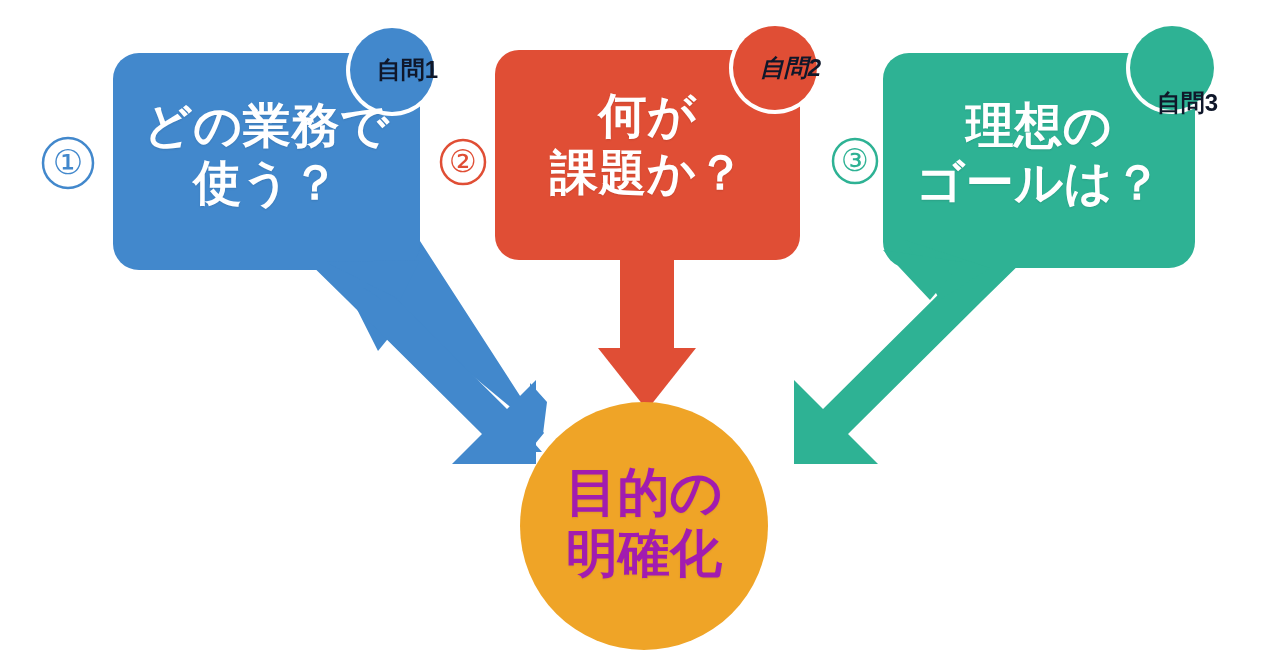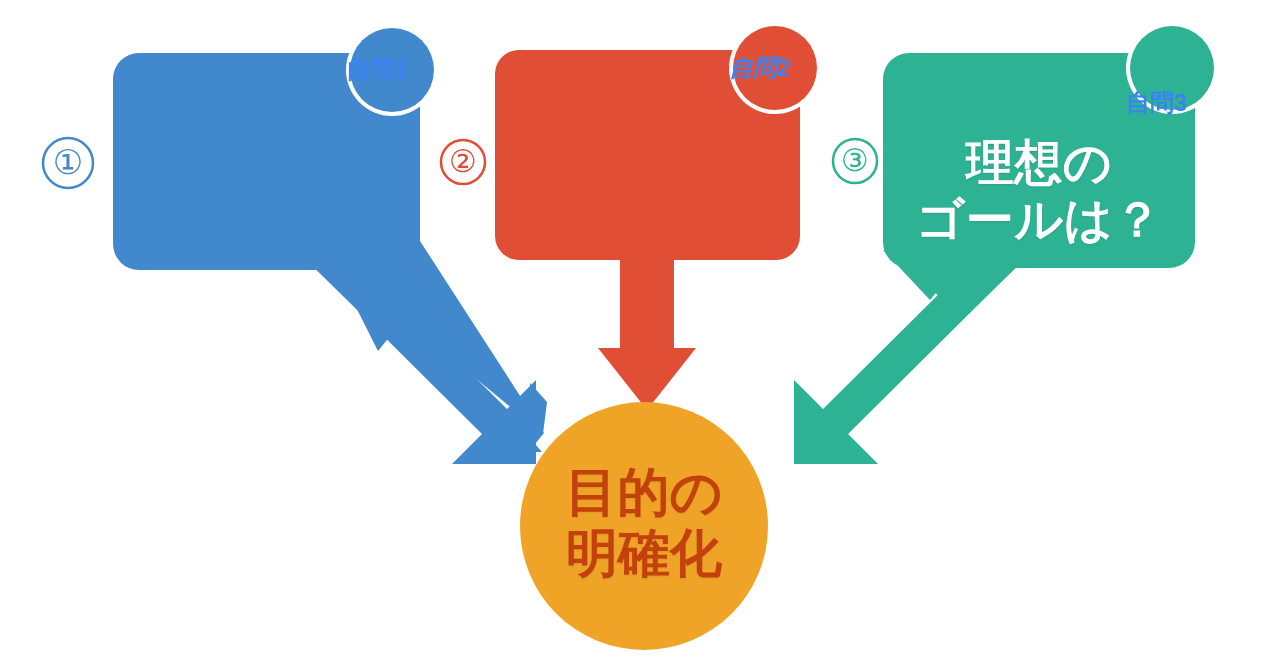--- a/index.html
+++ b/index.html
@@ -35,30 +35,30 @@
     white-space: pre-line;
     pointer-events: none;
     text-shadow: 0 1px 2px rgba(0,0,0,0.10);
   }
   .card-text.blue  { font-size: 48px; }
   .card-text.red   { font-size: 48px; }
   .card-text.green { font-size: 48px; }
 
   .badge-text {
     position: absolute;
-    color: #3b82f6;
+    color: #0f172a;
     font-weight: bold;
     font-size: 24px;
-    text-align: left;
+    text-align: right;
     line-height: 1;
     pointer-events: none;
   }
   .goal-text {
     position: absolute;
-    color: #c2410c;
+    color: #a21caf;
     font-weight: bold;
     font-size: 52px;
     text-align: center;
     line-height: 1.18;
     white-space: pre-line;
     pointer-events: none;
     text-shadow: 0 1px 2px rgba(0,0,0,0.08);
   }
   .num-marker {
     position: absolute;
@@ -181,23 +181,27 @@
   <div class="num-marker" style="left:41px; top:136px; color:#4288CC;">
     <span>①</span>
   </div>
   <div class="num-marker" style="left:436px; top:135px; color:#E04E35; font-size:31px;">
     <span>②</span>
   </div>
   <div class="num-marker" style="left:828px; top:134px; color:#2EB294; font-size:31px;">
     <span>③</span>
   </div>
 
-
-
-  <div class="card-text green" style="left:883px; top:98px; width:312px;margin-top:37px;">理想の
+  <div class="card-text blue" style="left:113px; top:98px; width:307px;">どの業務で
+使う？</div>
+
+  <div class="card-text red" style="left:495px; top:88px; width:305px;">何が
+課題か？</div>
+
+  <div class="card-text green" style="left:883px; top:98px; width:312px;">理想の
 ゴールは？</div>
 
   <div class="badge-text" style="left:346px; top:58px; width:92px;">自問1</div>
 
   <div class="badge-text" style="left:729px; top:56px; width:92px;font-style:italic;">自問2</div>
 
   <div class="badge-text" style="left:1126px; top:56px; width:92px;margin-top:35px;">自問3</div>
 
   <div class="goal-text" style="left:520px; top:462px; width:248px;">目的の
 明確化</div>

